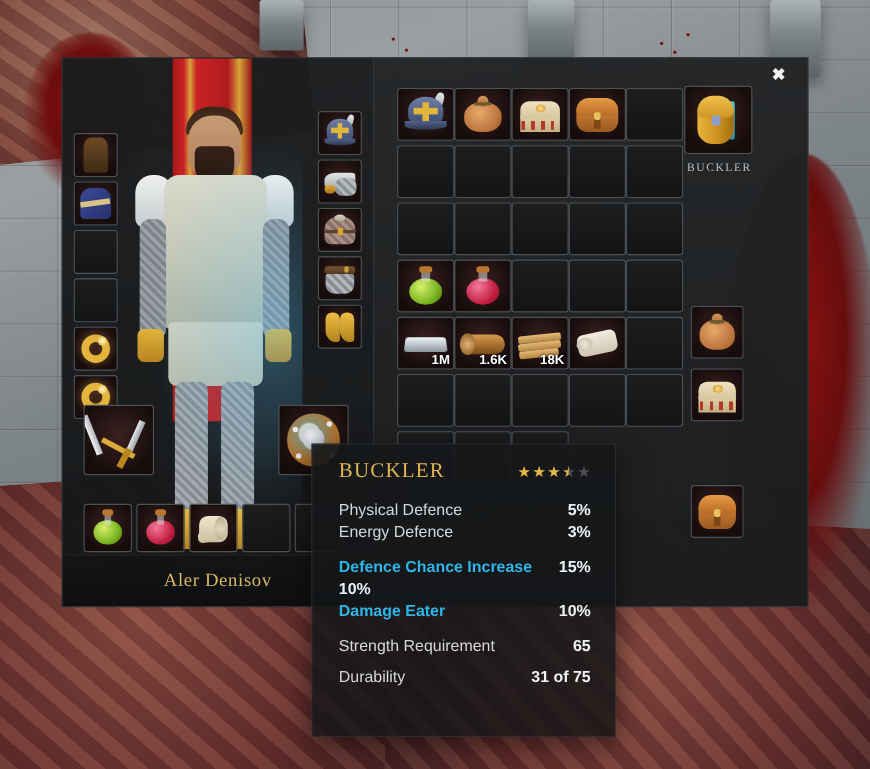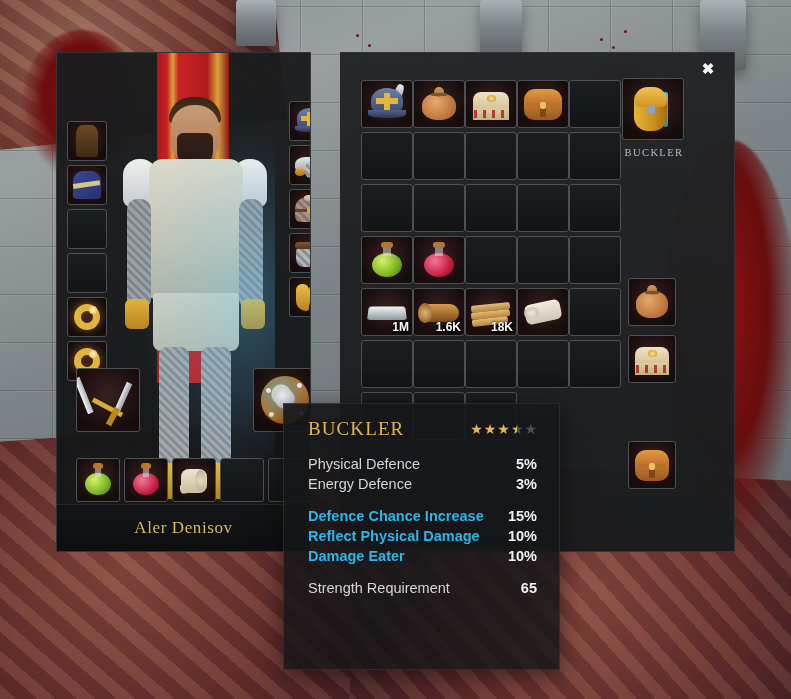--- a/index.html
+++ b/index.html
@@ -69,21 +69,21 @@
     display:flex;align-items:center;box-sizing:border-box;z-index:12;}
   .tab{flex:1;text-align:center;color:#cfd3d6;font-size:11.5px;letter-spacing:1.1px;
     font-family:"Liberation Serif", serif;font-weight:bold;cursor:pointer;
     padding:8px 0 6px;}
   .tab+.tab{border-left:1px solid #4a4d50;}
   .tab.active{color:#e6e9ea;}
 
   
   .window{position:absolute;left:56px;top:52px;width:679px;height:500px;z-index:10;}
 
-  .char-pane{position:absolute;left:0;top:0;width:255px;height:500px;
+  .char-pane{position:absolute;left:0;top:0;width:284px;height:500px;
     background:linear-gradient(to bottom, rgba(26,28,30,.96), rgba(20,22,24,.97));
     border:1px solid rgba(75,80,84,.5);box-sizing:border-box;overflow:hidden;}
   .items-pane{position:absolute;left:284px;top:0;width:395px;height:500px;
     background:linear-gradient(to bottom, rgba(34,36,38,.97), rgba(26,28,30,.98));
     border:1px solid rgba(75,80,84,.45);border-left:none;box-sizing:border-box;}
 
   
   .banner{position:absolute;left:100px;top:0;width:72px;height:330px;
     background:linear-gradient(to right,#a8181a 0%,#c92225 14%,#d8a43a 22%,#c92225 30%,#b01b1e 70%,#d8a43a 84%,#8f1416 100%);}
   .model{position:absolute;left:58px;top:18px;width:160px;height:480px;}
@@ -623,32 +623,35 @@
       <span class="v">3%</span>
     </div>
 
     <div class="tt-gap"></div>
 
     <div class="tt-row magic">
       <span class="k">Defence Chance Increase</span>
       <span class="v">15%</span>
     </div>
     <div class="tt-row magic">
-      <span class="k">Reflect Physical Damage</span>
       <span class="v">10%</span>
     </div>
     <div class="tt-row magic">
       <span class="k">Damage Eater</span>
       <span class="v">10%</span>
     </div>
 
     <div class="tt-gap"></div>
 
     <div class="tt-row">
       <span class="k">Strength Requirement</span>
       <span class="v">65</span>
     </div>
 
     <div class="tt-gap-sm"></div>
 
+    <div class="tt-row">
+      <span class="k">Durability</span>
+      <span class="v">31 of 75</span>
+    </div>
   </div>
 
 </div>
 
 </body></html>

